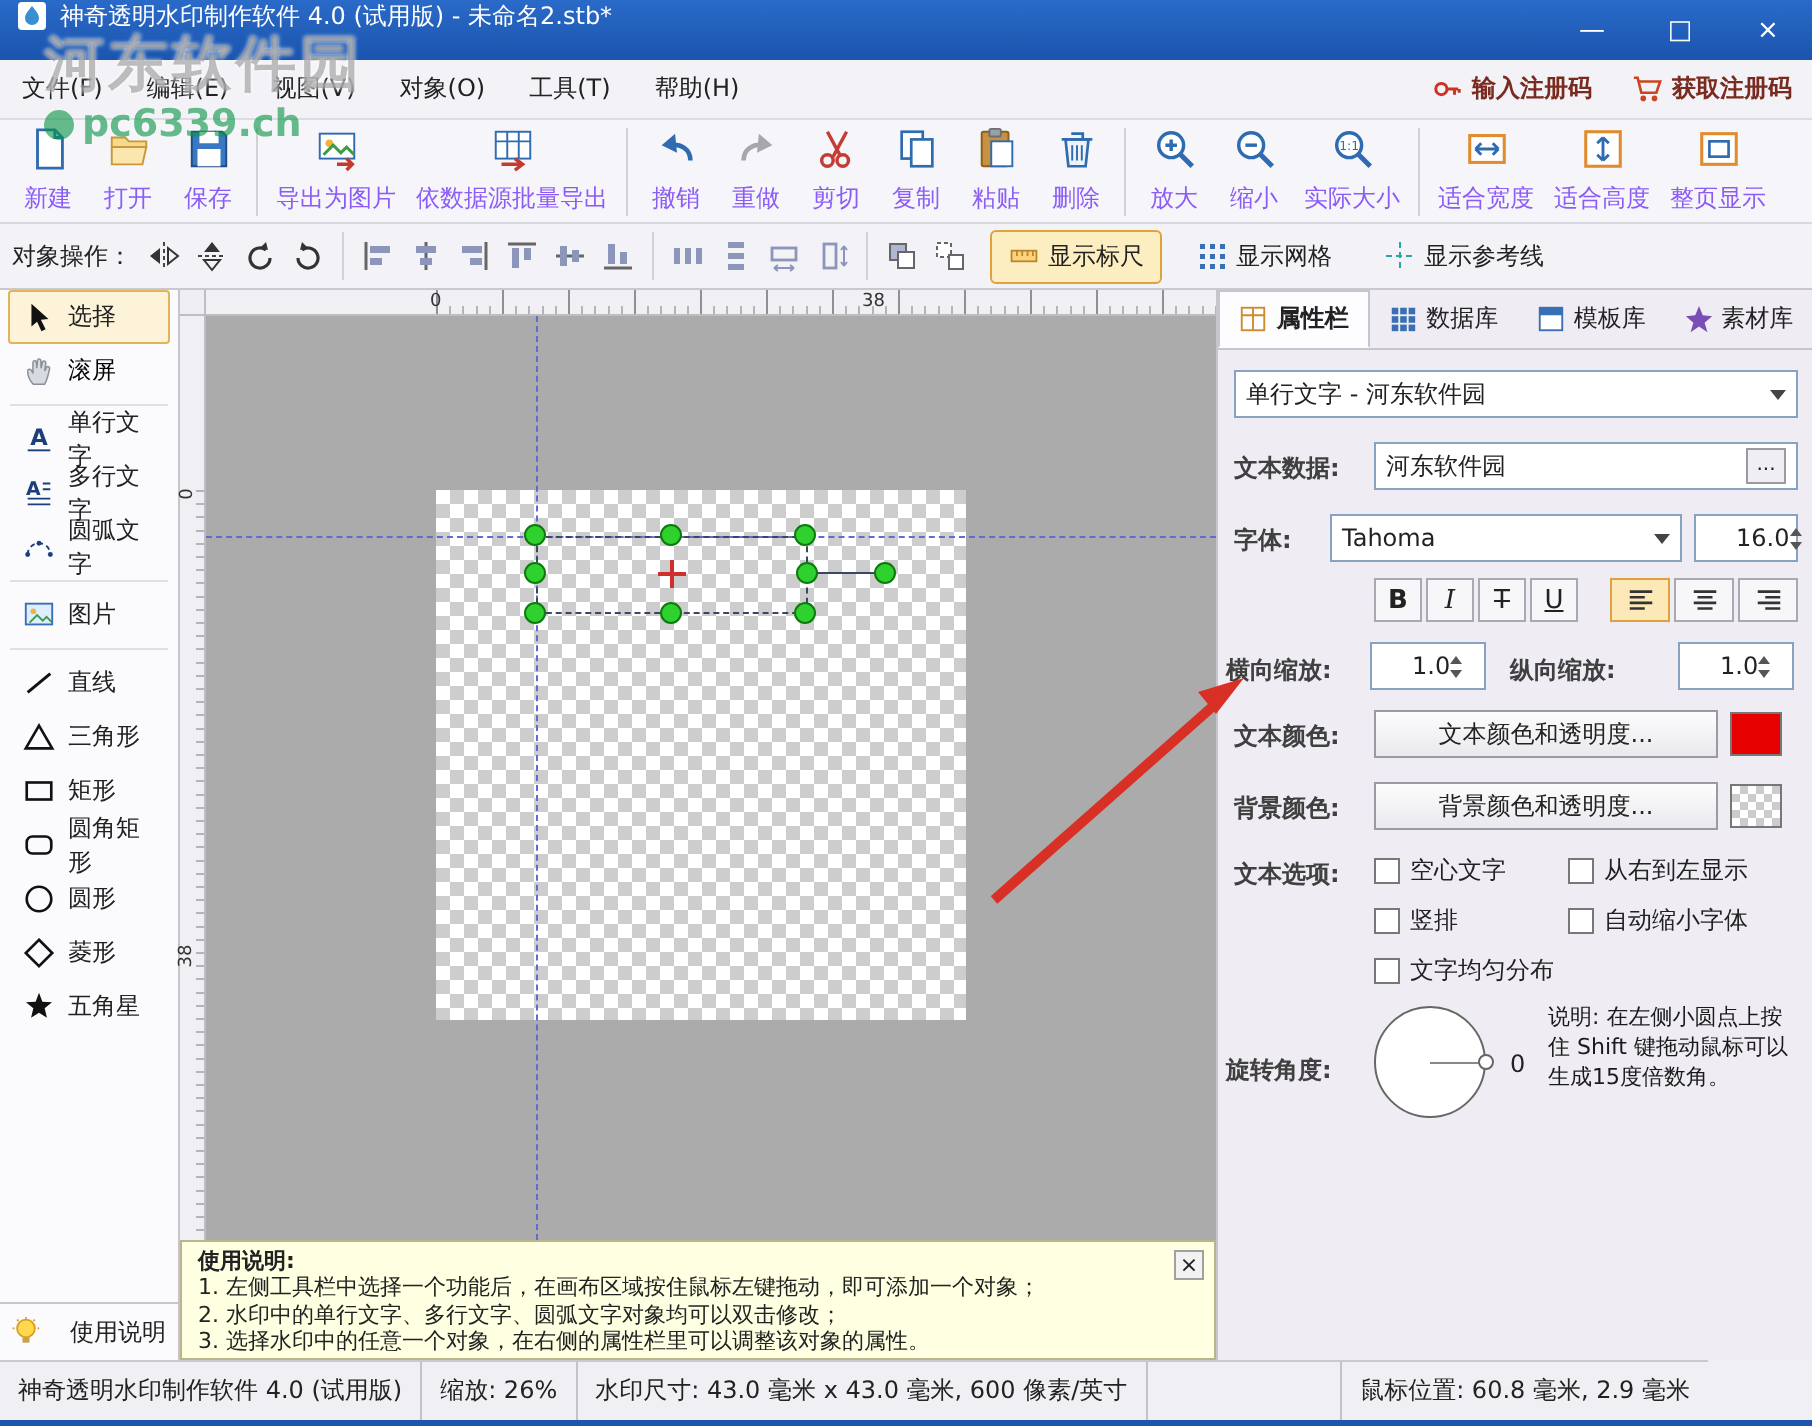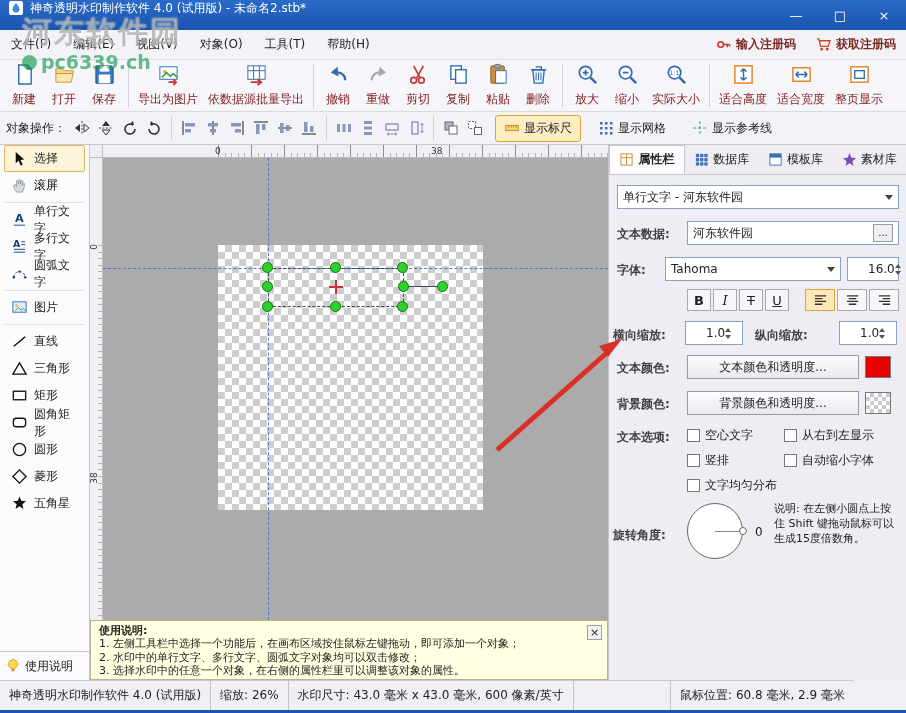--- a/index.html
+++ b/index.html
@@ -18,42 +18,42 @@
   .menubar{left:0;top:30px;width:906px;height:30px;background:#f3f2f7;border-bottom:1px solid #dddce2;display:flex;align-items:center}
   .menu-item{padding:0 11px;height:100%;display:flex;align-items:center}
   .reg{display:flex;align-items:center;gap:5px;padding:0 10px;font-weight:bold;color:#7a2b20}
   .reg svg{width:15px;height:15px}
   .reg-wrap{margin-left:auto;display:flex}
 
   
   .toolbar{left:0;top:60px;width:906px;height:52px;background:#f6f5fa;border-bottom:1px solid #d9d8de;display:flex;align-items:center;padding:0 4px}
   .tbtn{display:flex;flex-direction:column;align-items:center;justify-content:center;min-width:40px;height:48px;padding:2px 5px;gap:2px;border-radius:3px}
   .tbtn svg{width:23px;height:23px}
-  .tlabel{font-size:12px;white-space:nowrap;color:#7f1d1d}
+  .tlabel{font-size:12px;white-space:nowrap;color:#8b5cf6}
   .tsep{width:1px;height:44px;background:#d2d1d7;margin:0 4px}
 
   
   .toolbar2{left:0;top:112px;width:906px;height:33px;background:#f3f2f7;border-bottom:1px solid #c9c8ce;display:flex;align-items:center;padding:0 6px}
   .obj-label{margin-right:4px;white-space:nowrap}
   .mini{width:24px;height:26px;display:flex;align-items:center;justify-content:center;border-radius:2px}
   .mini svg{width:18px;height:18px}
   .msep{width:1px;height:24px;background:#d2d1d7;margin:0 5px}
   .toggle{display:flex;align-items:center;gap:4px;padding:4px 8px;border-radius:3px;margin-left:8px;border:1px solid transparent;white-space:nowrap}
   .toggle.active{background:#fdeec2;border:1px solid #e0a23c}
   .toggle svg{width:16px;height:16px}
 
   
   .sidebar{left:0;top:145px;width:90px;height:535px;background:#fbfbfd;border-right:1px solid #c6c5cb}
   .sbi{display:flex;align-items:center;gap:5px;height:27px;padding:0 4px;margin:0 4px;border:1px solid transparent}
   .sbi .sicon{width:20px;height:18px;display:flex;align-items:center;justify-content:center;flex:0 0 auto}
   .sbi svg{width:17px;height:17px}
   .sbi.selected{background:#fdf3d8;border:1px solid #e3b35a;border-radius:2px}
   .sbi.disabled{color:#000000}
   .sb-div{height:1px;background:#e0dfe5;margin:3px 5px}
-  .sb-help{position:absolute;left:0;bottom:0;width:89px;height:29px;border-top:1px solid #c6c5cb;display:flex;align-items:center;gap:4px;padding:0 5px;background:#fbfbfd}
+  .sb-help{position:absolute;left:0;bottom:0;width:89px;height:29px;border-top:1px solid #c6c5cb;display:flex;align-items:center;gap:14px;padding:0 5px;background:#fbfbfd}
   .sb-help svg{width:16px;height:16px}
 
   
   .canvas-wrap{left:90px;top:145px;width:518px;height:535px;background:#f0eff4}
   .corner{left:0;top:0;width:13px;height:13px;background:#efeef3;border-right:1px solid #bdbdc3;border-bottom:1px solid #bdbdc3}
   .ruler-top{left:13px;top:0;width:505px;height:13px;background-color:#f0eff4;border-bottom:1px solid #bdbdc3;
     background-image:repeating-linear-gradient(to right,#8f8f95 0 1px,transparent 1px 33px),repeating-linear-gradient(to right,#b3b3b9 0 1px,transparent 1px 6.6px);
     background-size:100% 13px,100% 4px;background-position:115px 0,115px 100%;background-repeat:no-repeat}
   .ruler-left{left:0;top:13px;width:13px;height:462px;background-color:#f0eff4;border-right:1px solid #bdbdc3;
     background-image:repeating-linear-gradient(to bottom,#b3b3b9 0 1px,transparent 1px 6.6px);
@@ -270,31 +270,31 @@
         <span><svg viewBox="0 0 24 24">
             <circle cx="10" cy="10" r="6.5" fill="#fff" stroke="#2f6bb0" stroke-width="1.8"></circle>
             <path d="M15 15l6 6" stroke="#2f6bb0" stroke-width="2.6"></path>
             <text x="10" y="12.5" font-size="6.5" text-anchor="middle" fill="#2f6bb0">1:1</text>
           </svg></span>
         <span class="tlabel">实际大小</span>
       </div>
     <div class="tsep"></div>
     <div class="tbtn">
         <span><svg viewBox="0 0 24 24">
+            <rect x="3" y="5" width="18" height="14" fill="#fff" stroke="#e08c2e" stroke-width="1.6"></rect>
+            <path d="M6 12h12M6 12l3-3M6 12l3 3M18 12l-3-3M18 12l-3 3" stroke="#2f6bb0" stroke-width="1.5" fill="none"></path>
+          </svg></span>
+        <span class="tlabel">适合宽度</span>
+      </div>
+    <div class="tbtn">
+        <span><svg viewBox="0 0 24 24">
             <rect x="3" y="3" width="18" height="18" fill="#fff" stroke="#e08c2e" stroke-width="1.6"></rect>
             <path d="M12 6v12M12 6l-3 3M12 6l3 3M12 18l-3-3M12 18l3-3" stroke="#2f6bb0" stroke-width="1.5" fill="none"></path>
           </svg></span>
         <span class="tlabel">适合高度</span>
-      </div>
-    <div class="tbtn">
-        <span><svg viewBox="0 0 24 24">
-            <rect x="3" y="5" width="18" height="14" fill="#fff" stroke="#e08c2e" stroke-width="1.6"></rect>
-            <path d="M6 12h12M6 12l3-3M6 12l3 3M18 12l-3-3M18 12l-3 3" stroke="#2f6bb0" stroke-width="1.5" fill="none"></path>
-          </svg></span>
-        <span class="tlabel">适合宽度</span>
       </div>
     <div class="tbtn">
         <span><svg viewBox="0 0 24 24">
             <rect x="3" y="4" width="18" height="16" fill="#fff" stroke="#e08c2e" stroke-width="1.6"></rect>
             <rect x="7" y="8" width="10" height="8" fill="none" stroke="#2f6bb0" stroke-width="1.4"></rect>
           </svg></span>
         <span class="tlabel">整页显示</span>
       </div>
   </div>
 

